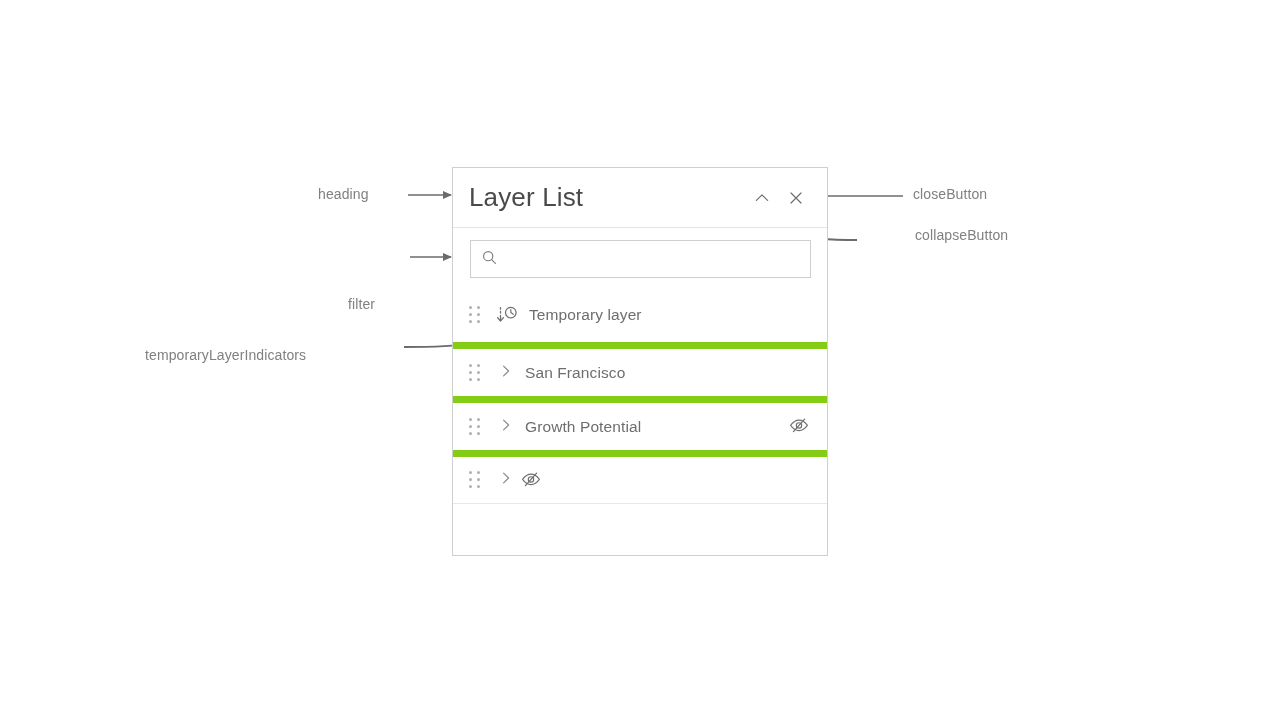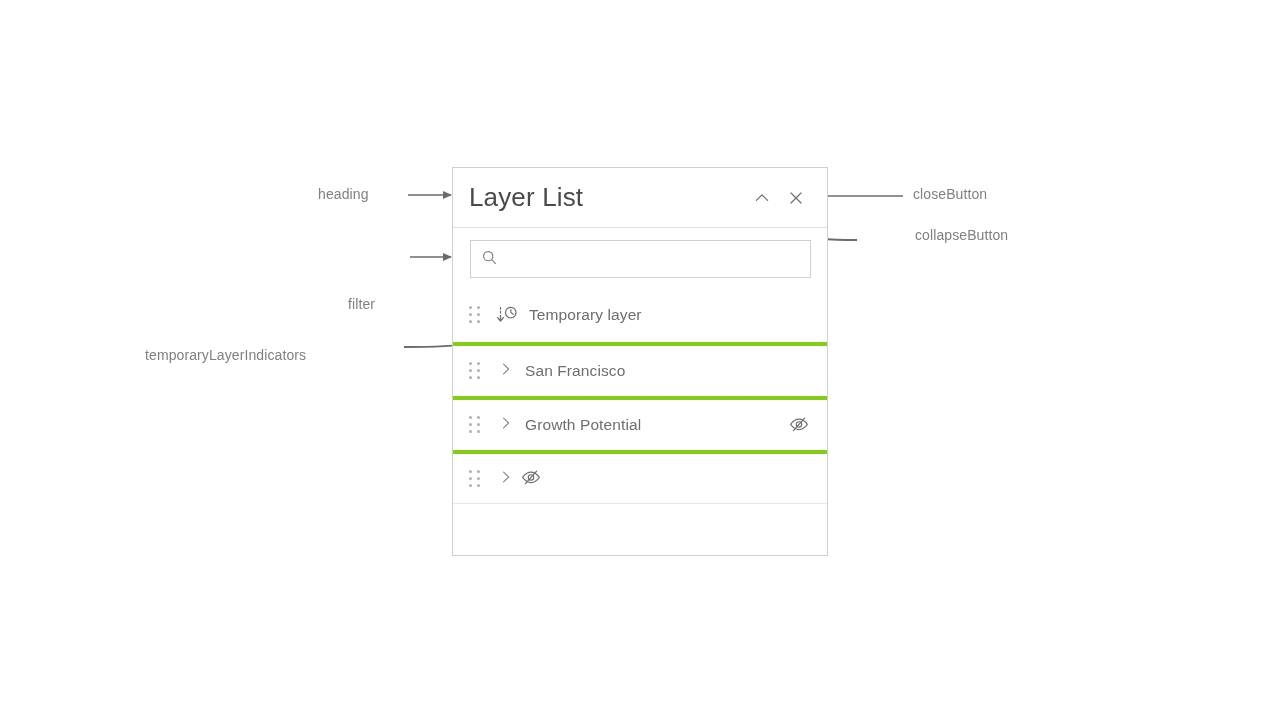--- a/index.html
+++ b/index.html
@@ -100,21 +100,21 @@
     color: #6e6e6e;
     background: transparent;
     height: 100%;
   }
 
   
   #layer-list { }
   .layer-row {
     height: 54px;
     box-sizing: border-box;
-    border-top: 4px solid #84cc16;
+    border-top: 7px solid #84cc16;
     display: flex;
     align-items: center;
     padding: 0 14px 0 16px;
   }
   .layer-row:first-child { border-top: none; }
   .layer-row:last-child  { border-bottom: 1px solid #e8e8e8; }
 
   .drag-handle {
     flex: 0 0 auto;
     width: 12px;

